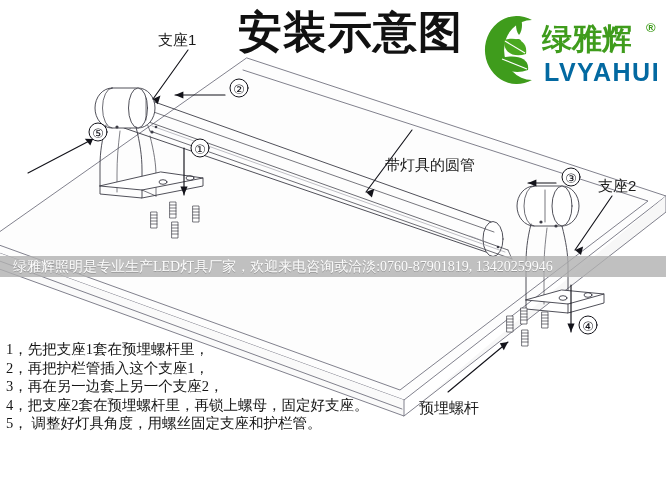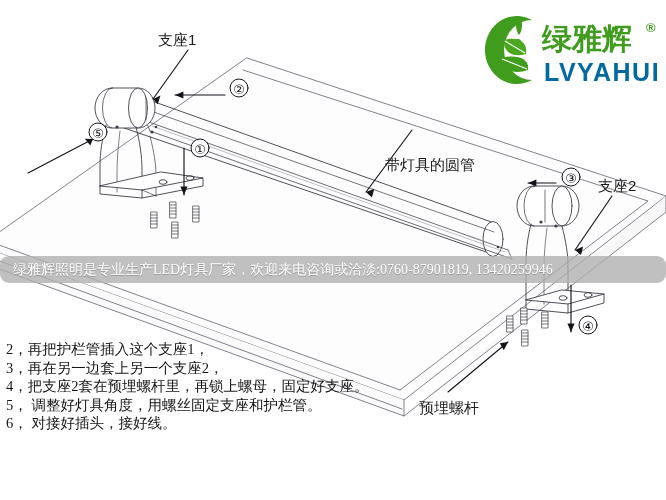--- a/index.html
+++ b/index.html
@@ -47,23 +47,23 @@
     font-family:"Liberation Sans","DejaVu Sans",sans-serif;
     font-size:15px; color:#1b1b1b; white-space:nowrap; line-height:1;
   }
   .lbl-b1 { left:158px; top:32px; }
   .lbl-b2 { left:598px; top:178px; }
   .lbl-tube { left:385px; top:111px;margin-top:46px; }
   .lbl-rod  { left:419px; top:400px; }
 
   
   .watermark {
-    position:absolute; left:0; top:256px; width:666px; height:27px;
+    position:absolute; left:0; top:256px; width:666px; height:21px;
     background:rgba(176,176,176,0.80);
-    display:flex; align-items:center;border-radius:9px;
+    display:flex; align-items:center;
   }
   .watermark span {
     font-family:"Liberation Serif","DejaVu Serif",serif;
     font-size:14px; color:#fdfdfd; white-space:nowrap;
     padding-left:13px; letter-spacing:0px;
     text-shadow:0 1px 0 rgba(120,120,120,0.55);
   }
 
   
   .steps { position:absolute; left:6px; top:340px; width:420px; }
@@ -250,20 +250,21 @@
 
     <g font-family="Liberation Sans, DejaVu Sans, sans-serif" font-size="13" fill="#13131a" text-anchor="middle" dominant-baseline="central">
       <text x="200" y="149">①</text>
       <text x="239" y="89">②</text>
       <text x="571" y="178">③</text>
       <text x="588" y="326">④</text>
       <text x="98" y="133">⑤</text>
     </g>
   </svg>
 
+  <div class="title">安装示意图</div>
 
   <div class="logo-wrap">
     <svg class="logo-mark" viewBox="0 0 80 80">
 
       <path d="M 62,10 A 32 34 0 1 0 62,70 A 27 29 0 1 1 62,10 Z" fill="#3f9c1c"></path>
 
       <path d="M 49,6 C 53,10 53,20 49,25 C 45,20 45,10 49,6 Z" fill="#3f9c1c"></path>
 
       <circle cx="48" cy="32" r="3.1" fill="#3f9c1c"></circle>
 
@@ -282,20 +283,20 @@
   <div class="dlabel lbl-b1">支座1</div>
   <div class="dlabel lbl-b2">支座2</div>
   <div class="dlabel lbl-tube">带灯具的圆管</div>
   <div class="dlabel lbl-rod">预埋螺杆</div>
 
   <div class="watermark">
     <span>绿雅辉照明是专业生产LED灯具厂家，欢迎来电咨询或洽淡:0760-87901819, 13420259946</span>
   </div>
 
   <div class="steps">
+    <div class="step">1，先把支座1套在预埋螺杆里，</div>
     <div class="step">2，再把护栏管插入这个支座1，</div>
     <div class="step">3，再在另一边套上另一个支座2，</div>
     <div class="step">4，把支座2套在预埋螺杆里，再锁上螺母，固定好支座。</div>
     <div class="step">5， 调整好灯具角度，用螺丝固定支座和护栏管。</div>
-    <div class="step">6， 对接好插头，接好线。</div>
   </div>
 
 </div>
 
 </body></html>

